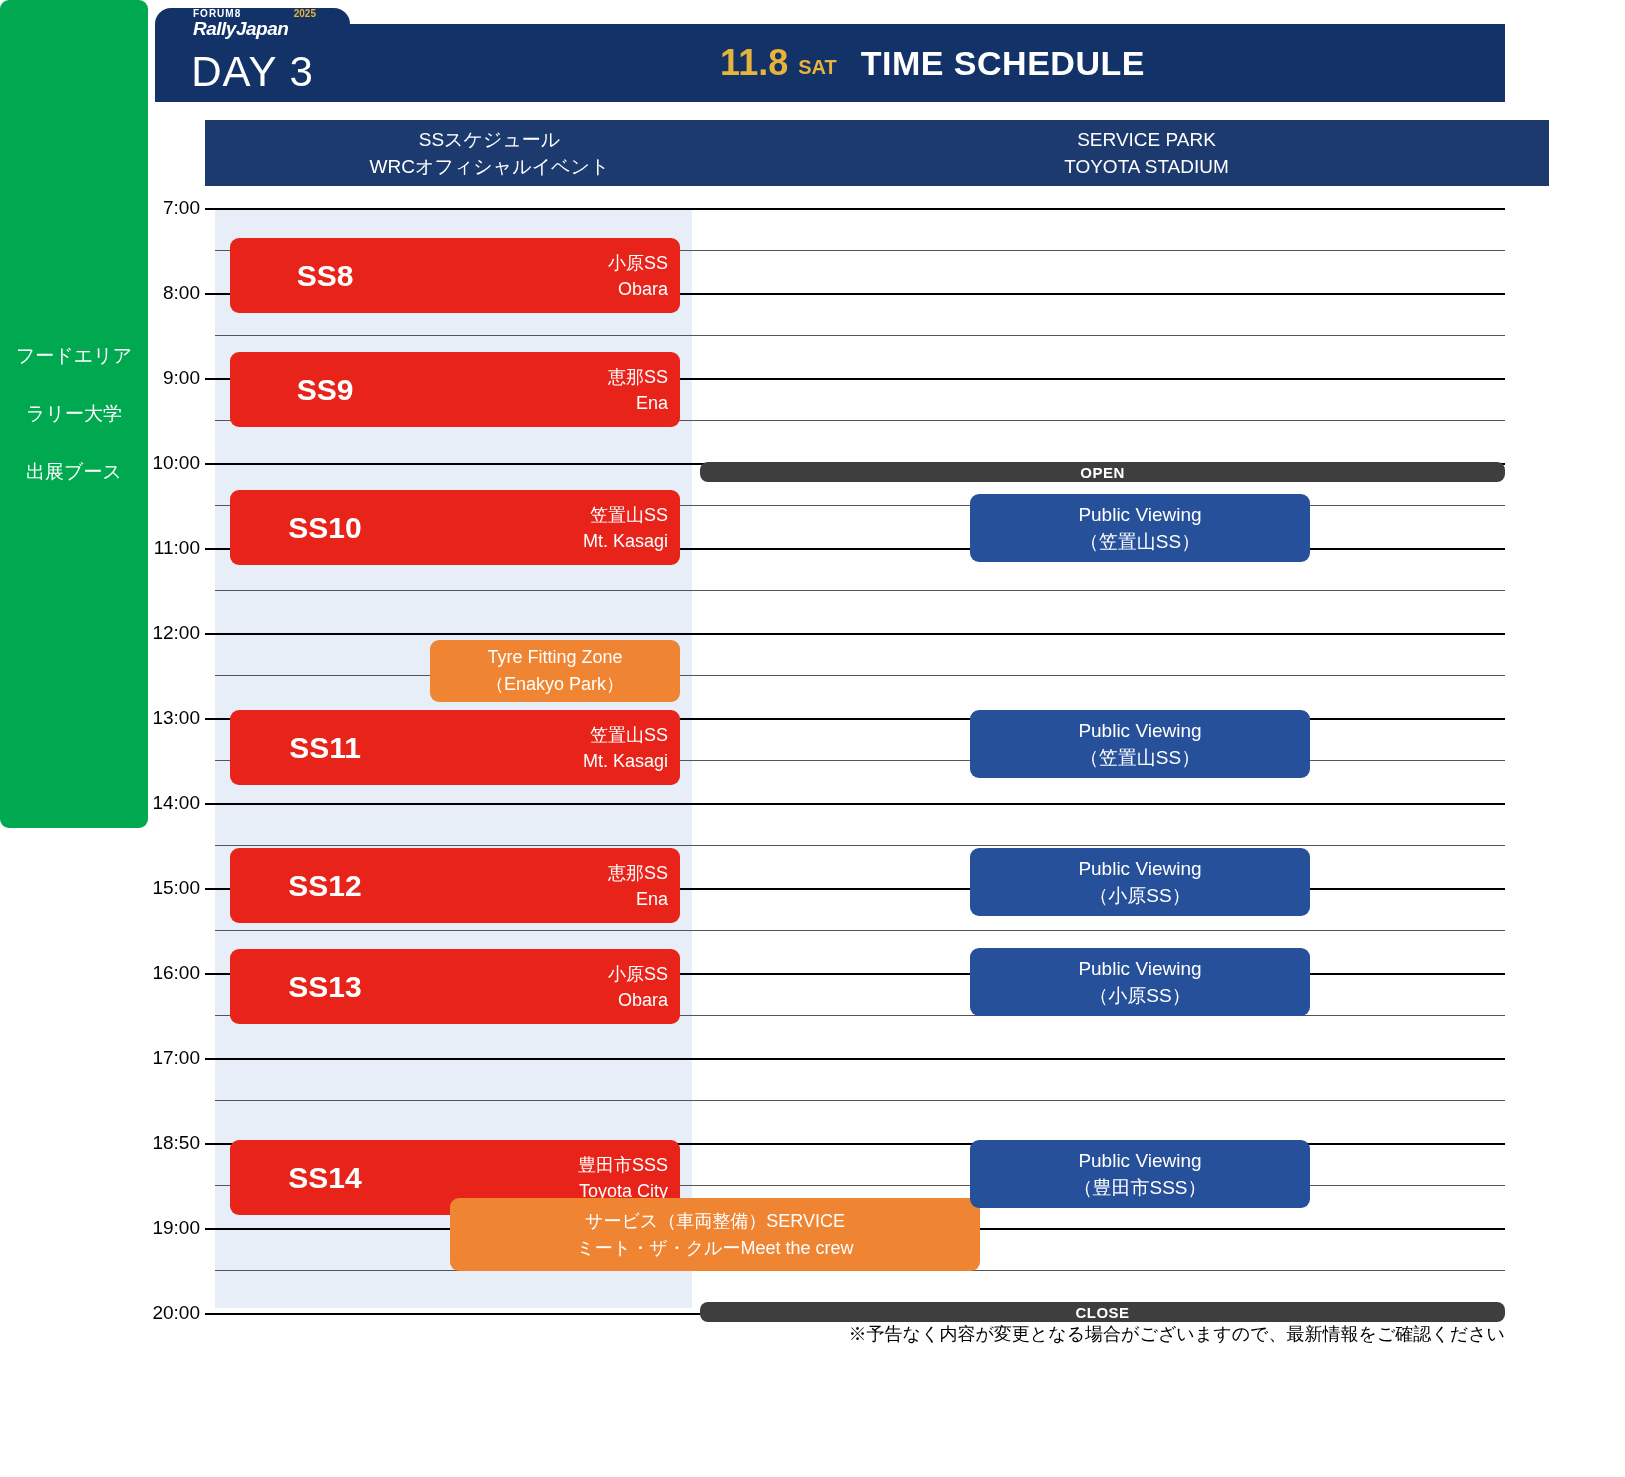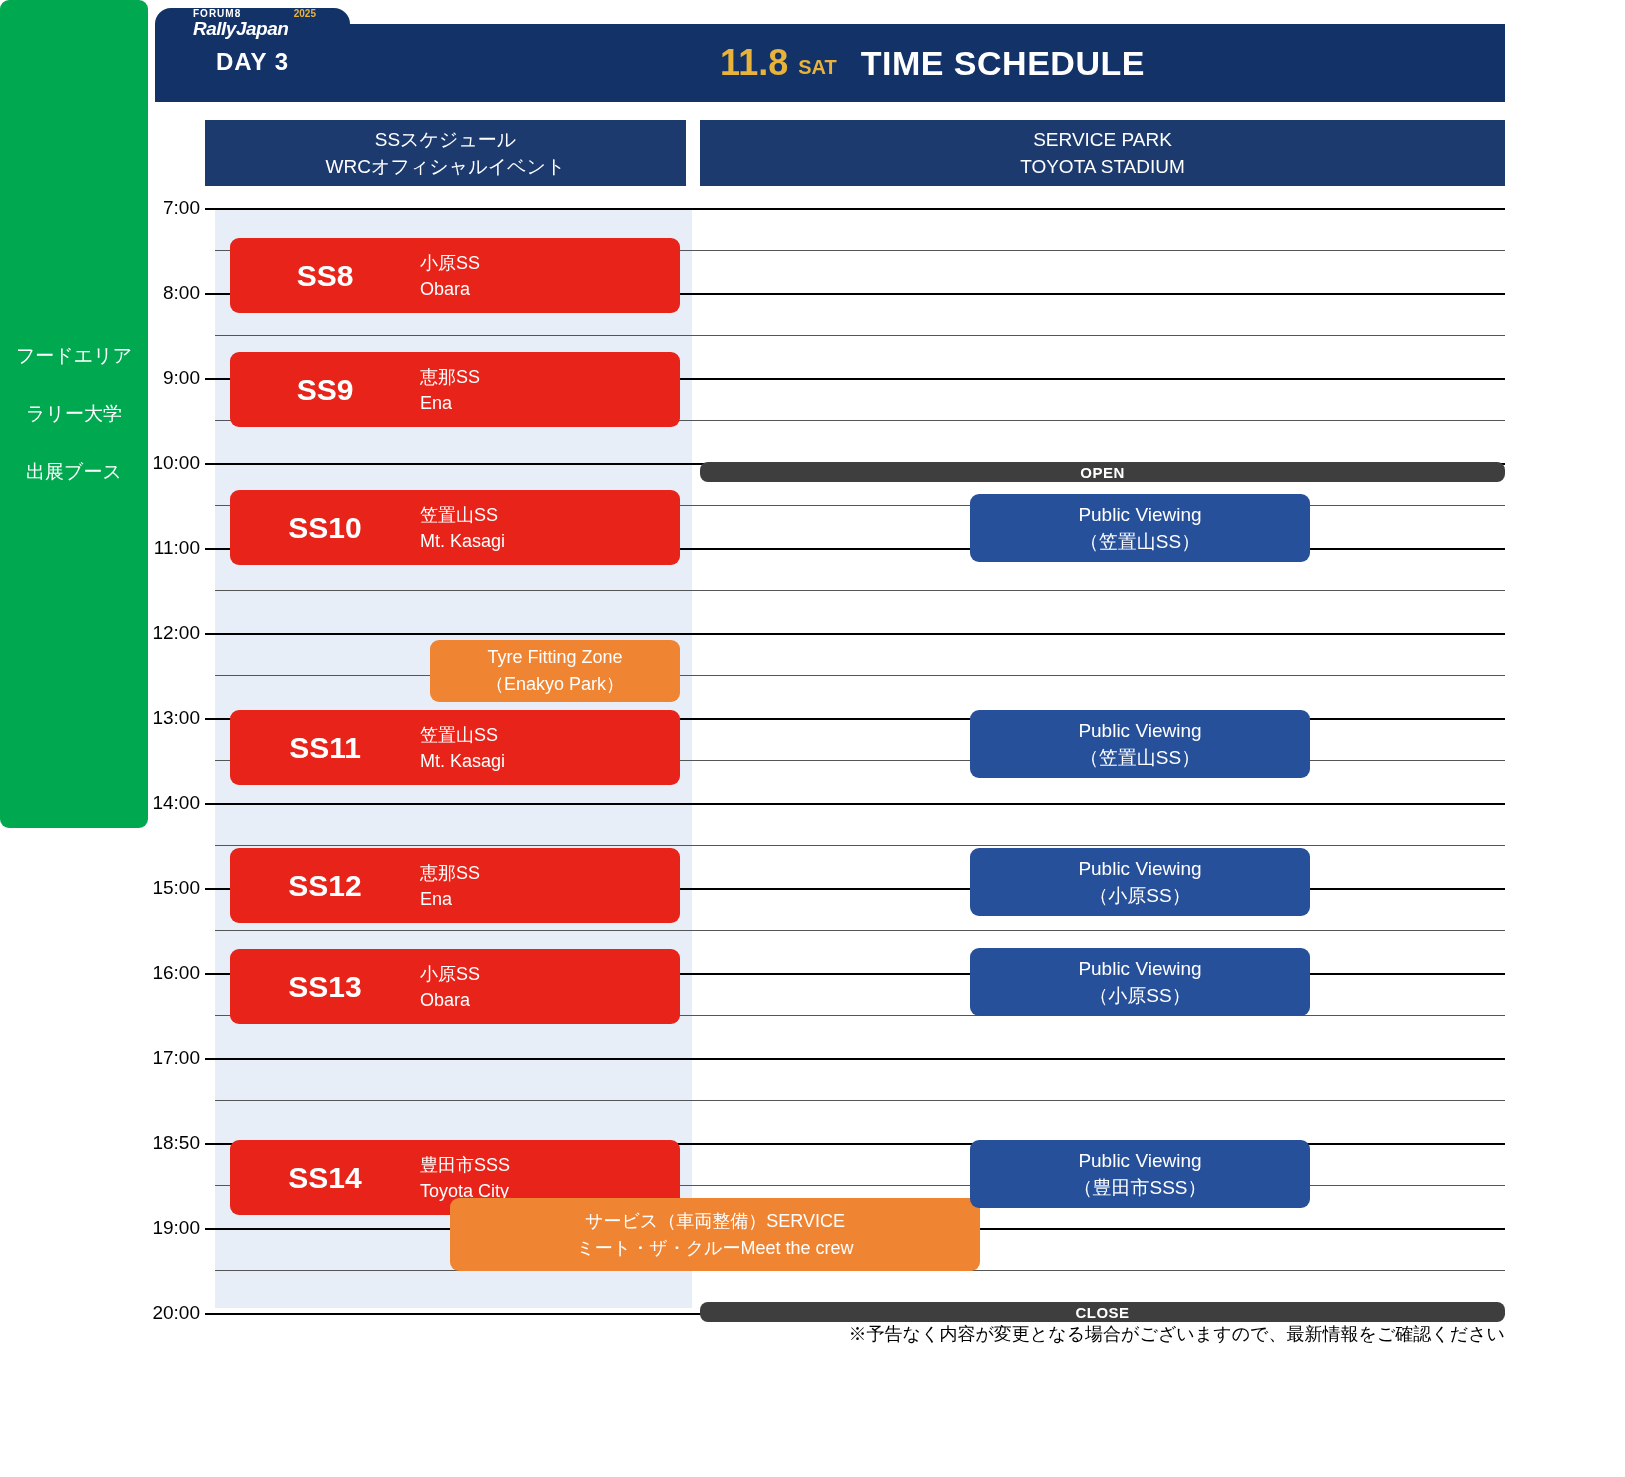--- a/index.html
+++ b/index.html
@@ -70,22 +70,22 @@
     color: #e8b33a;
     font-weight: bold;
   }
   .day-label {
     position: absolute;
     left: 0;
     top: 40px;
     width: 195px;
     text-align: center;
     color: #ffffff;
-    font-size: 24px;
-    font-weight: bold;
+    font-size: 42px;
+    font-weight: normal;
     letter-spacing: 1px;
   }
   .header-title {
     position: absolute;
     left: 360px;
     top: 24px;
     width: 1145px;
     height: 78px;
     display: flex;
     align-items: center;
@@ -115,20 +115,21 @@
   .colhead {
     position: absolute;
     background: #1d3a6e;
     color: #ffffff;
     display: flex;
     flex-direction: column;
     align-items: center;
     justify-content: center;
     font-size: 19px;
     line-height: 27px;
+    padding-left: 44px;
   }
   #colhead-left  { left: 205px; top: 120px; width: 481px; height: 66px; }
   #colhead-right { left: 700px; top: 120px; width: 805px; height: 66px; }
 
   
   .chart {
     position: absolute;
     left: 0;
     top: 0;
     width: 1625px;
@@ -194,21 +195,21 @@
   }
   .ss-code {
     font-size: 30px;
     font-weight: bold;
     width: 190px;
     text-align: center;
     flex: none;
   }
   .ss-names {
     flex: 1;
-    text-align: left;
+    text-align: right;
     font-size: 18px;
     line-height: 26px;
     padding-right: 12px;
   }
   .pv-block {
     background: #27509b;
     flex-direction: column;
     justify-content: center;
     font-size: 19px;
     line-height: 27px;

